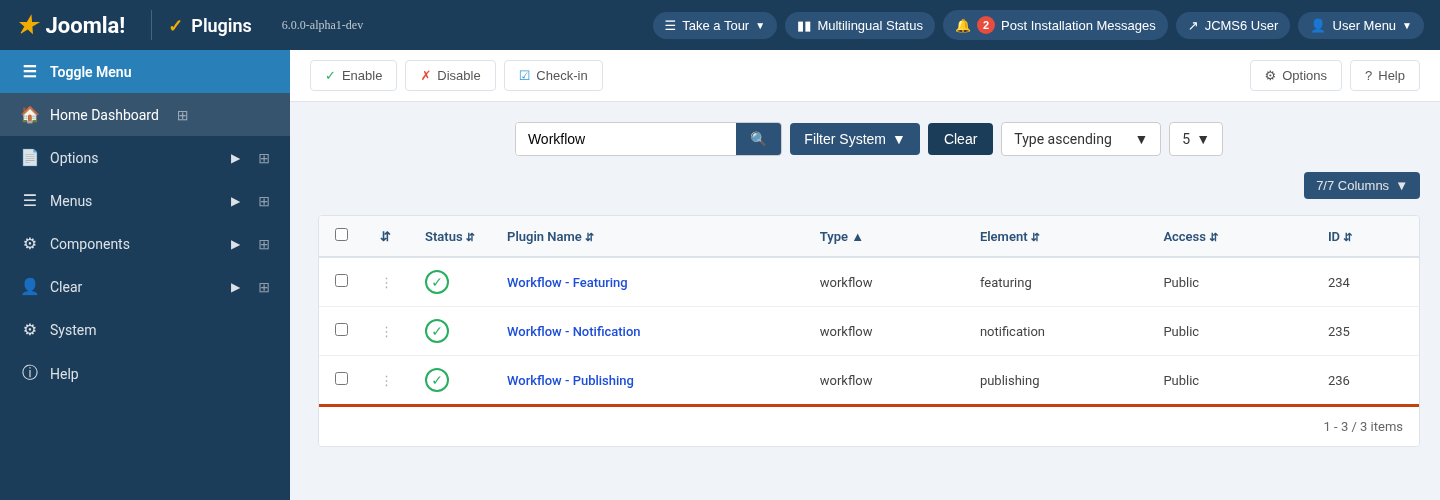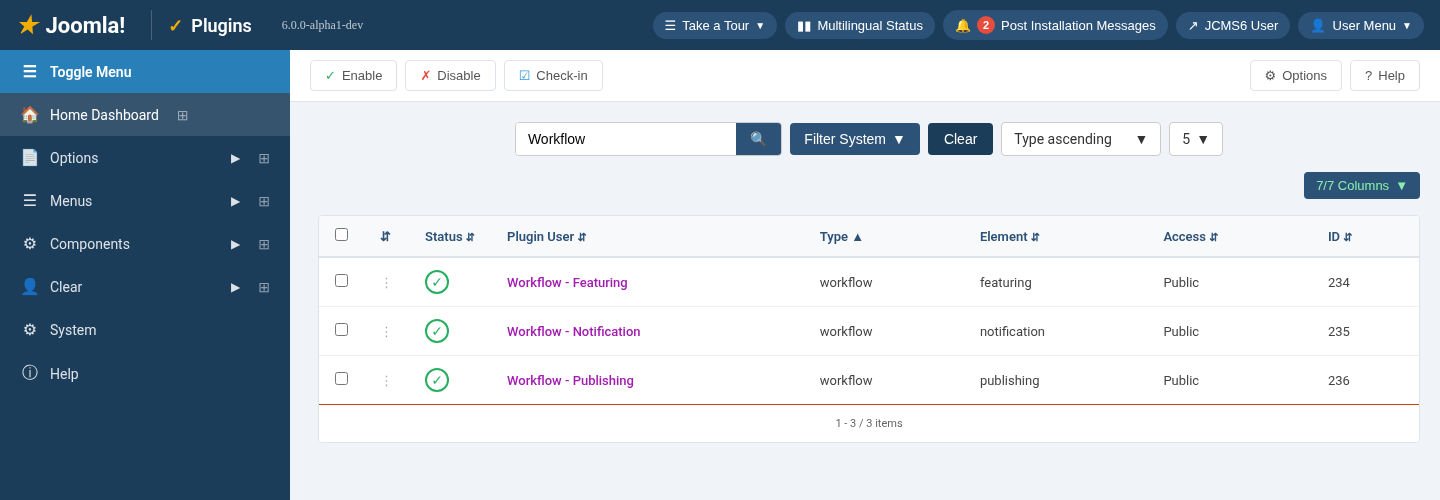--- a/index.html
+++ b/index.html
@@ -178,21 +178,21 @@
     .sort-select .caret { margin-left: auto; }
     .per-page-select {
       display: flex; align-items: center; gap: 6px;
       border: 1px solid #ccc; background: #fff; color: #333;
       padding: 8px 12px; border-radius: 4px; cursor: pointer; font-size: 14px;
     }
 
     
     .columns-btn {
       display: flex; align-items: center; gap: 6px;
-      background: #2d5278; color: #86efac; border: none;
+      background: #2d5278; color: #e5e5e5; border: none;
       padding: 6px 12px; border-radius: 4px; cursor: pointer; font-size: 13px;
       margin-bottom: 8px;
       align-self: flex-end;
     }
 
     
     .table-wrap {
       background: #fff;
       border-radius: 4px;
       border: 1px solid #dde3e9;
@@ -213,36 +213,36 @@
       font-weight: 600;
       font-size: 13px;
       cursor: pointer;
       white-space: nowrap;
     }
     th .sort-icon { color: #2d5278; font-size: 11px; }
     th .sort-up { color: #2d5278; }
     tbody tr { border-bottom: 1px solid #eee; }
     tbody tr:last-child { border-bottom: none; }
     td { padding: 12px 16px; font-size: 13px; color: #444; vertical-align: middle; }
-    td.plugin-name a { color: #a21caf; text-decoration: none; font-weight: 500; }
+    td.plugin-name a { color: #1d4ed8; text-decoration: none; font-weight: 500; }
     .check-circle { width: 24px; height: 24px; border-radius: 50%; border: 2px solid #27ae60; display: inline-flex; align-items: center; justify-content: center; color: #27ae60; font-size: 14px; }
     .row-handle { color: #aaa; cursor: grab; }
     .cb-col { width: 30px; }
     .handle-col { width: 30px; }
     .status-col { width: 60px; }
 
     
     .pagination-bar {
       display: flex;
-      justify-content: center;
+      justify-content: flex-end;
       align-items: center;
       padding: 12px 16px;
-      font-size: 11px;
+      font-size: 13px;
       color: #666;
-      border-top: 1px solid #c2410c;
+      border-top: 3px solid #c2410c;
       background: #fff;
     }
 
     
     .table-actions {
       display: flex;
       justify-content: flex-end;
       margin-bottom: 8px;
     }
   </style>
@@ -401,21 +401,21 @@
                 <input type="checkbox" style="">
               </th>
               <th class="handle-col">
                 <span>⇵</span>
               </th>
               <th class="status-col">
                 <span>Status</span>
                 <span class="sort-icon"> ⇵</span>
               </th>
               <th>
-                <span>Plugin User</span>
+                <span>Plugin Name</span>
                 <span class="sort-icon"> ⇵</span>
               </th>
               <th>
                 <span>Type</span>
                 <span class="sort-up"> ▲</span>
               </th>
               <th>
                 <span>Element</span>
                 <span class="sort-icon"> ⇵</span>
               </th>

